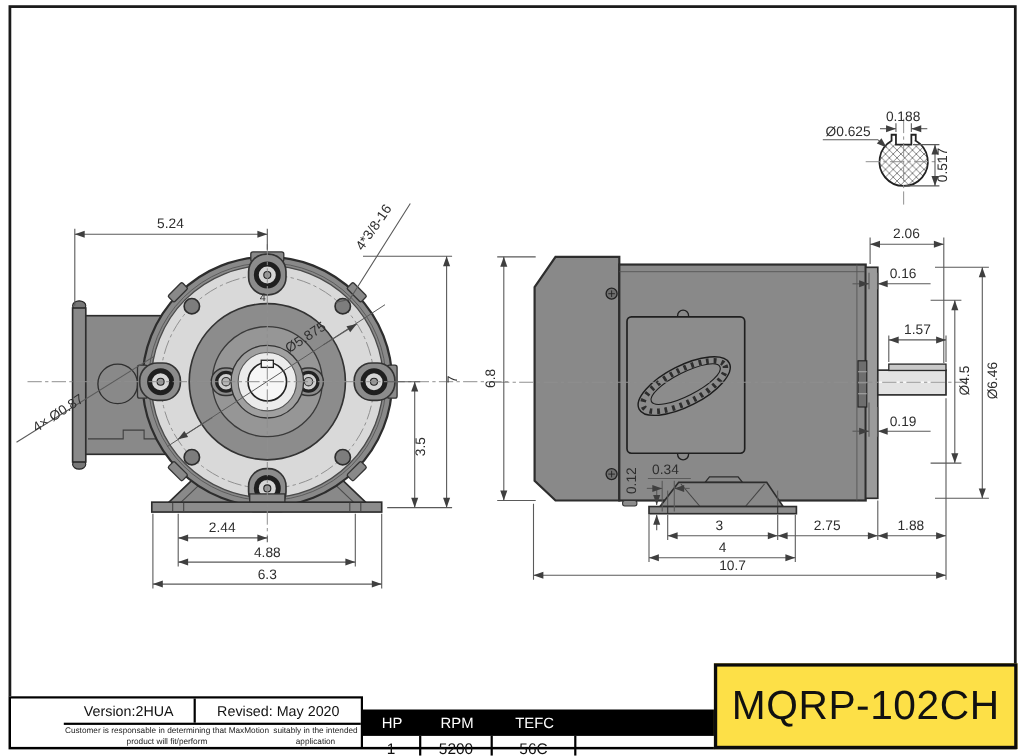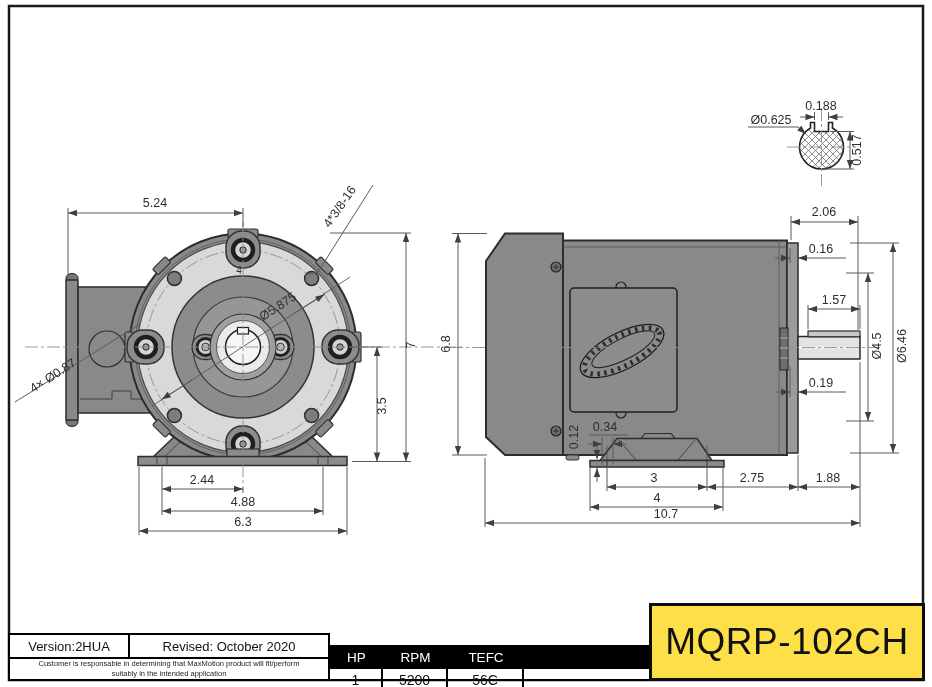--- a/index.html
+++ b/index.html
@@ -4,26 +4,26 @@
 <style>
   html,body{margin:0;padding:0;background:#ffffff;}
   .sheet{position:relative;width:932px;height:687px;background:#fff;
          font-family:"Liberation Sans",sans-serif;overflow:hidden;}
   svg.drawing{position:absolute;left:0;top:0;}
   .dt{font-size:12.5px;fill:#2e2e2e;font-family:"Liberation Sans",sans-serif;}
   .cl{stroke:#8f8f8f;stroke-width:0.9;stroke-dasharray:13 3 3 3;fill:none;}
   .dim{stroke:#5a5a5a;stroke-width:1;fill:none;}
   
   .tb-left{position:absolute;left:8px;top:633px;width:322px;height:48px;
-           border:2px solid #000;box-sizing:border-box;background:#fff;}
+           border:2px solid #000;box-sizing:border-box;background:#fff;padding-left:48px;}
   .tb-r1{display:flex;height:24px;border-bottom:2px solid #000;box-sizing:border-box;}
   .tb-version{width:120px;border-right:2px solid #000;display:flex;align-items:center;
               justify-content:center;font-size:13px;box-sizing:border-box;color:#111;}
   .tb-revised{flex:1;display:flex;align-items:center;justify-content:center;font-size:13px;color:#111;}
-  .tb-disc{height:20px;display:flex;flex-direction:column;align-items:center;
+  .tb-disc{height:20px;display:flex;flex-direction:row;align-items:center;
            justify-content:center;font-size:7.5px;line-height:1.3;text-align:center;color:#222;}
   .tb-specs{position:absolute;left:330px;top:633px;width:320px;height:48px;box-sizing:border-box;
             border-bottom:2px solid #000;background:#fff;}
   .spec-head{display:flex;height:24px;background:#000;color:#fff;margin-top:12px;}
   .spec-head div{display:flex;align-items:center;justify-content:center;font-size:13.5px;}
   .spec-vals{display:flex;height:22px;}
   .spec-vals div{display:flex;align-items:center;justify-content:center;font-size:14px;
                  border-right:2px solid #000;box-sizing:border-box;color:#111;}
   .w-hp{width:53px}.w-rpm{width:65px}.w-frame{width:76px}.w-enc{width:126px}
   .model-box{position:absolute;left:649px;top:603px;width:276px;height:78px;box-sizing:border-box;
@@ -293,21 +293,21 @@
 
     <path class="dim" d="M830,131.5 H854 M823,169 H854"></path>
     <line class="dim" x1="850" y1="131.5" x2="850" y2="169" marker-start="url(#ar)" marker-end="url(#ar)"></line>
     <text class="dt" transform="translate(861,150) rotate(-90)" text-anchor="middle">0.517</text>
   </g>
 </svg>
 
 <div class="tb-left">
   <div class="tb-r1">
     <div class="tb-version">Version:2HUA</div>
-    <div class="tb-revised">Revised: October 2020</div>
+    <div class="tb-revised">Revised: May 2020</div>
   </div>
   <div class="tb-disc">
     <div>Customer is responsable in determining that MaxMotion product will fit/perform</div>
     <div>suitably in the intended application</div>
   </div>
 </div>
 
 <div class="tb-specs">
   <div class="spec-head">
     <div class="w-hp">HP</div>

